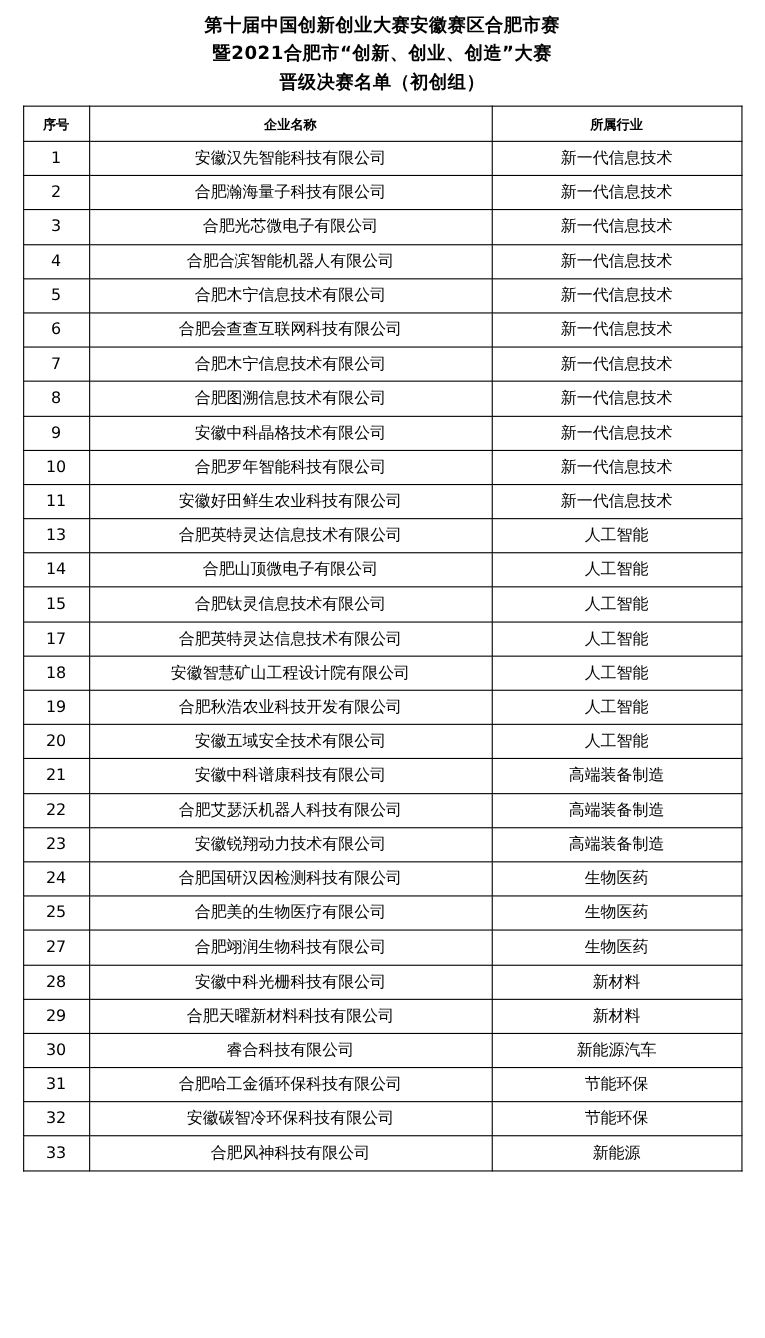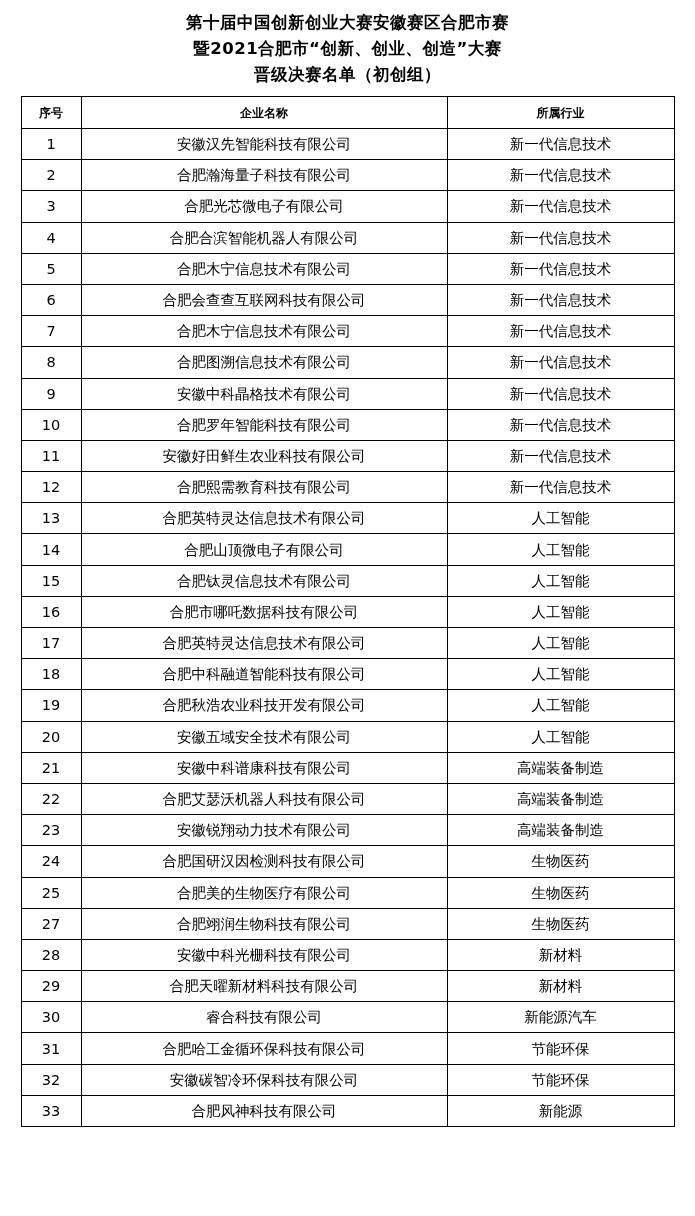--- a/index.html
+++ b/index.html
@@ -133,52 +133,42 @@
           <td class="no">10</td>
           <td class="name">合肥罗年智能科技有限公司</td>
           <td class="industry">新一代信息技术</td>
         </tr>
         <tr>
           <td class="no">11</td>
           <td class="name">安徽好田鲜生农业科技有限公司</td>
           <td class="industry">新一代信息技术</td>
         </tr>
         <tr>
-          <td class="no">12</td>
-          <td class="name">合肥熙需教育科技有限公司</td>
-          <td class="industry">新一代信息技术</td>
-        </tr>
-        <tr>
           <td class="no">13</td>
           <td class="name">合肥英特灵达信息技术有限公司</td>
           <td class="industry">人工智能</td>
         </tr>
         <tr>
           <td class="no">14</td>
           <td class="name">合肥山顶微电子有限公司</td>
           <td class="industry">人工智能</td>
         </tr>
         <tr>
           <td class="no">15</td>
           <td class="name">合肥钛灵信息技术有限公司</td>
           <td class="industry">人工智能</td>
         </tr>
         <tr>
-          <td class="no">16</td>
-          <td class="name">合肥市哪吒数据科技有限公司</td>
-          <td class="industry">人工智能</td>
-        </tr>
-        <tr>
           <td class="no">17</td>
           <td class="name">合肥英特灵达信息技术有限公司</td>
           <td class="industry">人工智能</td>
         </tr>
         <tr>
           <td class="no">18</td>
-          <td class="name">合肥中科融道智能科技有限公司</td>
+          <td class="name">安徽智慧矿山工程设计院有限公司</td>
           <td class="industry">人工智能</td>
         </tr>
         <tr>
           <td class="no">19</td>
           <td class="name">合肥秋浩农业科技开发有限公司</td>
           <td class="industry">人工智能</td>
         </tr>
         <tr>
           <td class="no">20</td>
           <td class="name">安徽五域安全技术有限公司</td>

